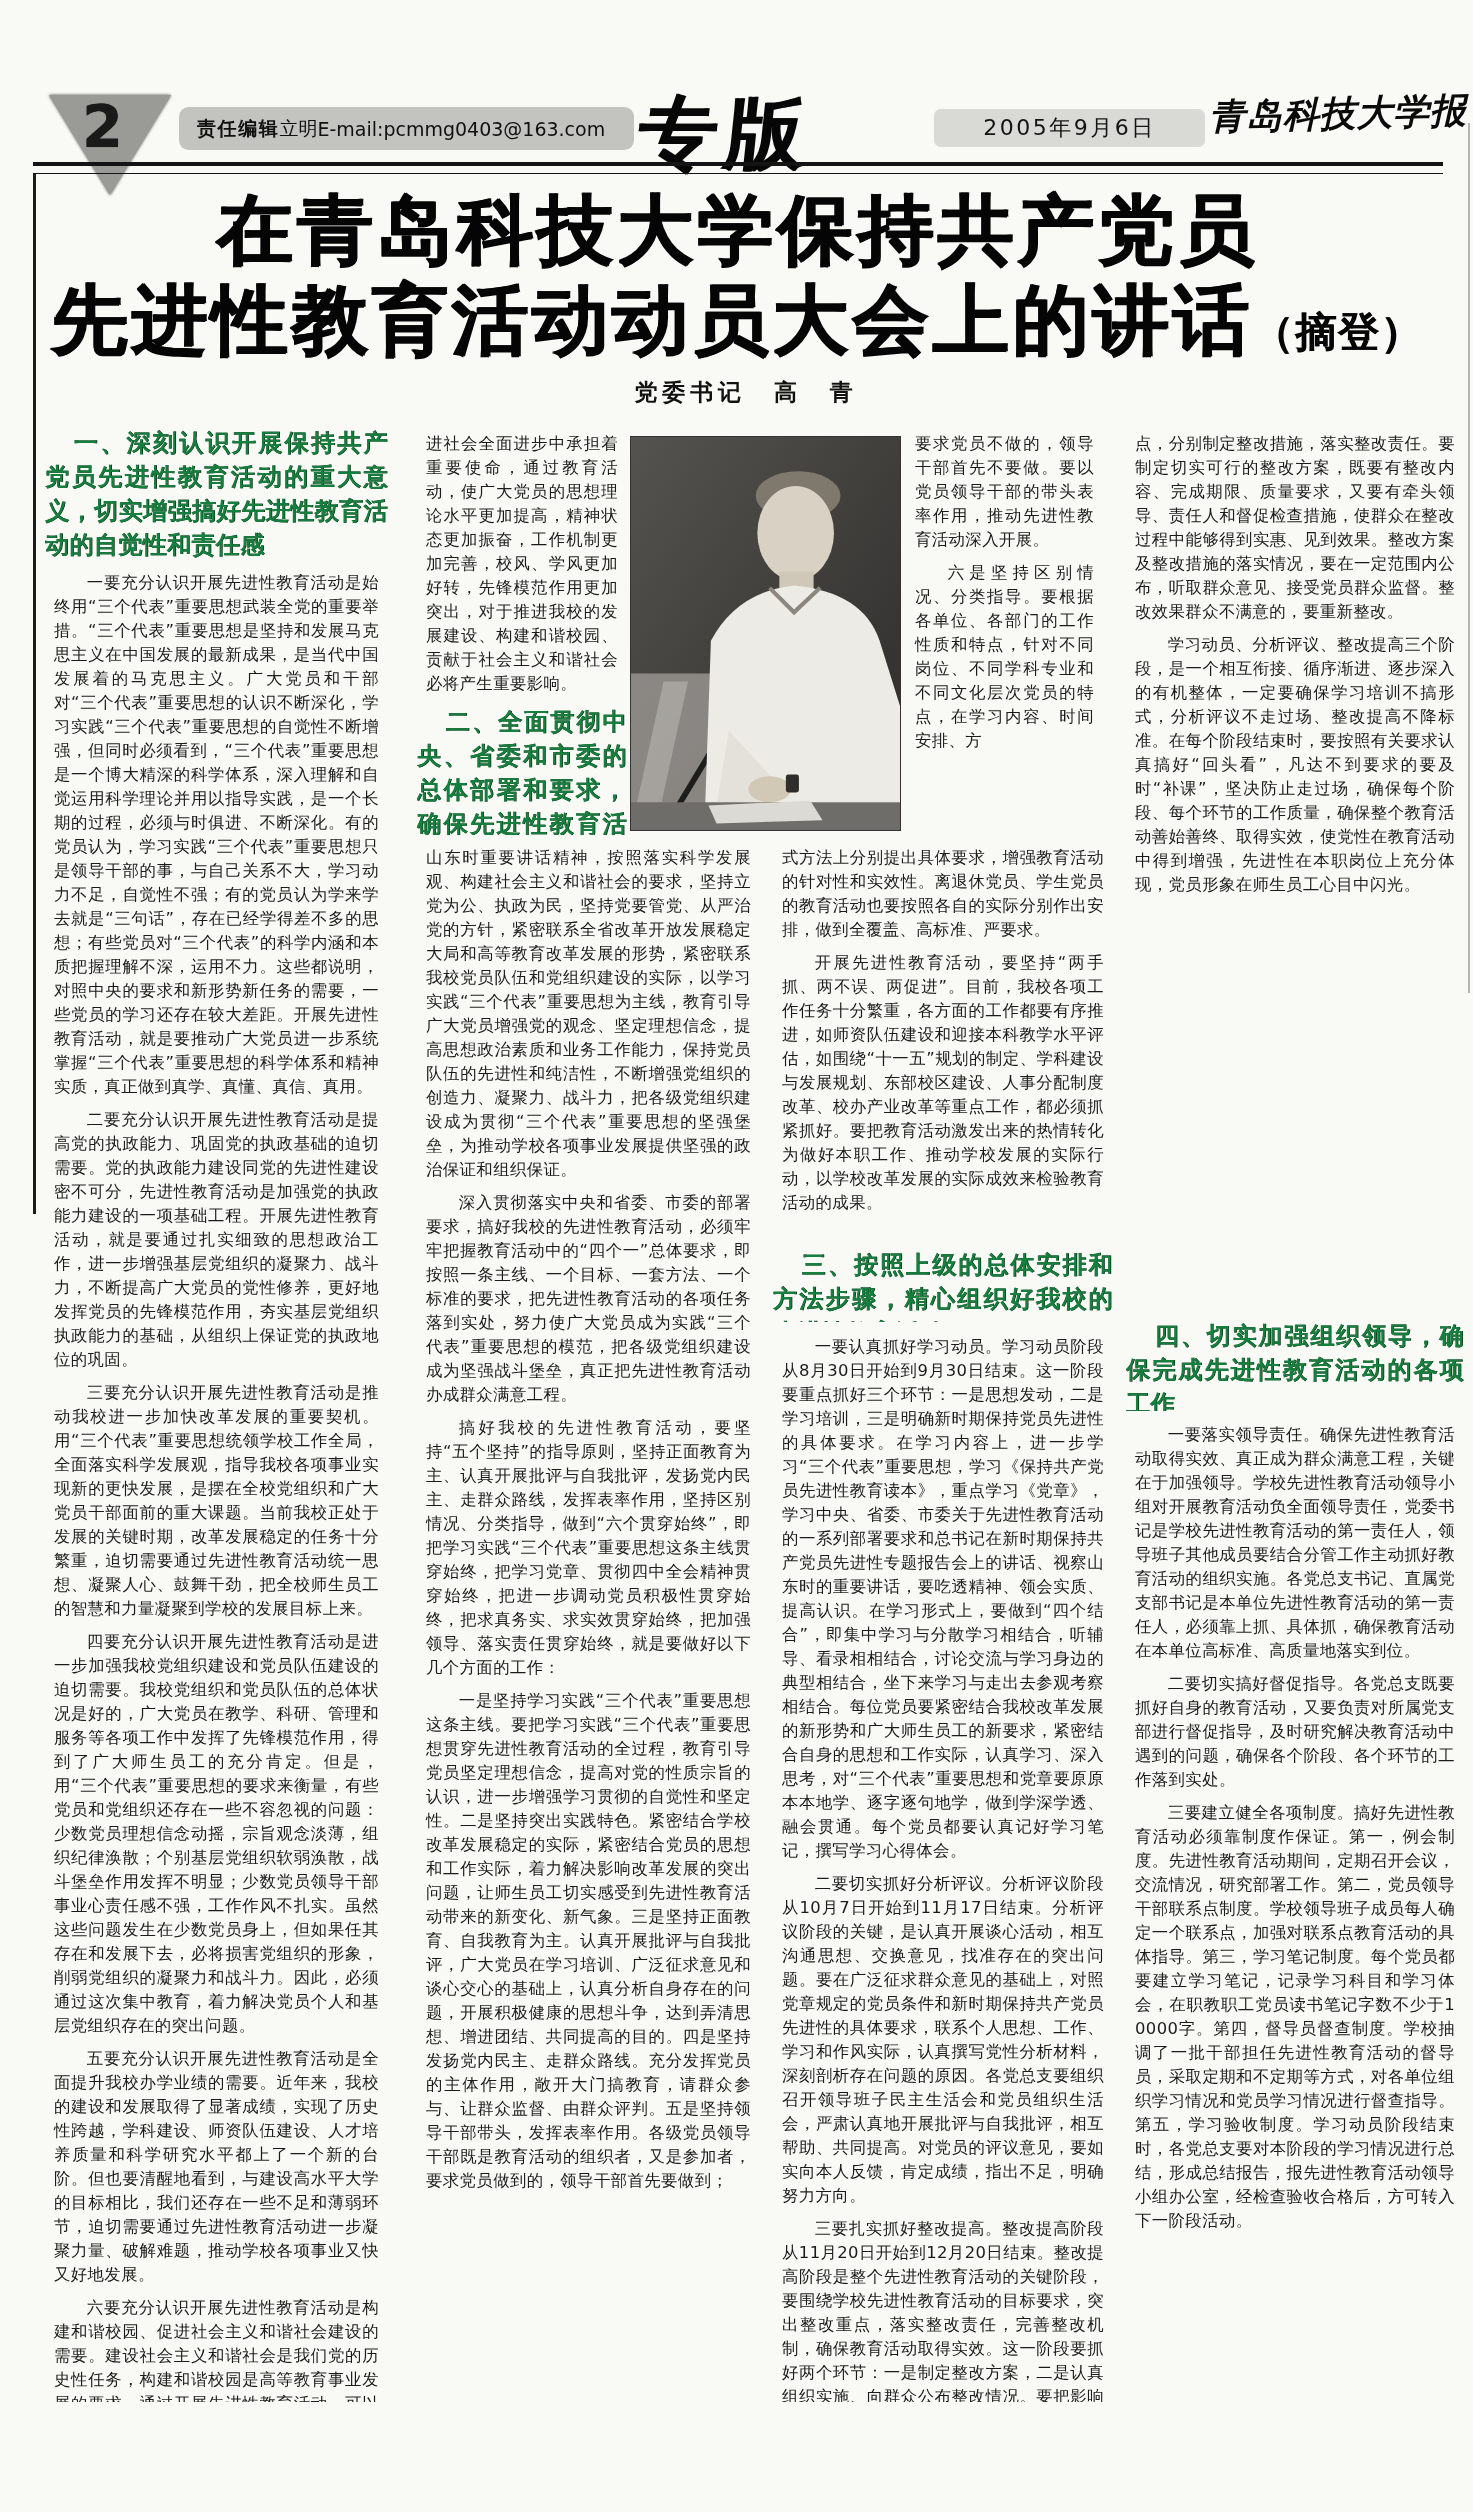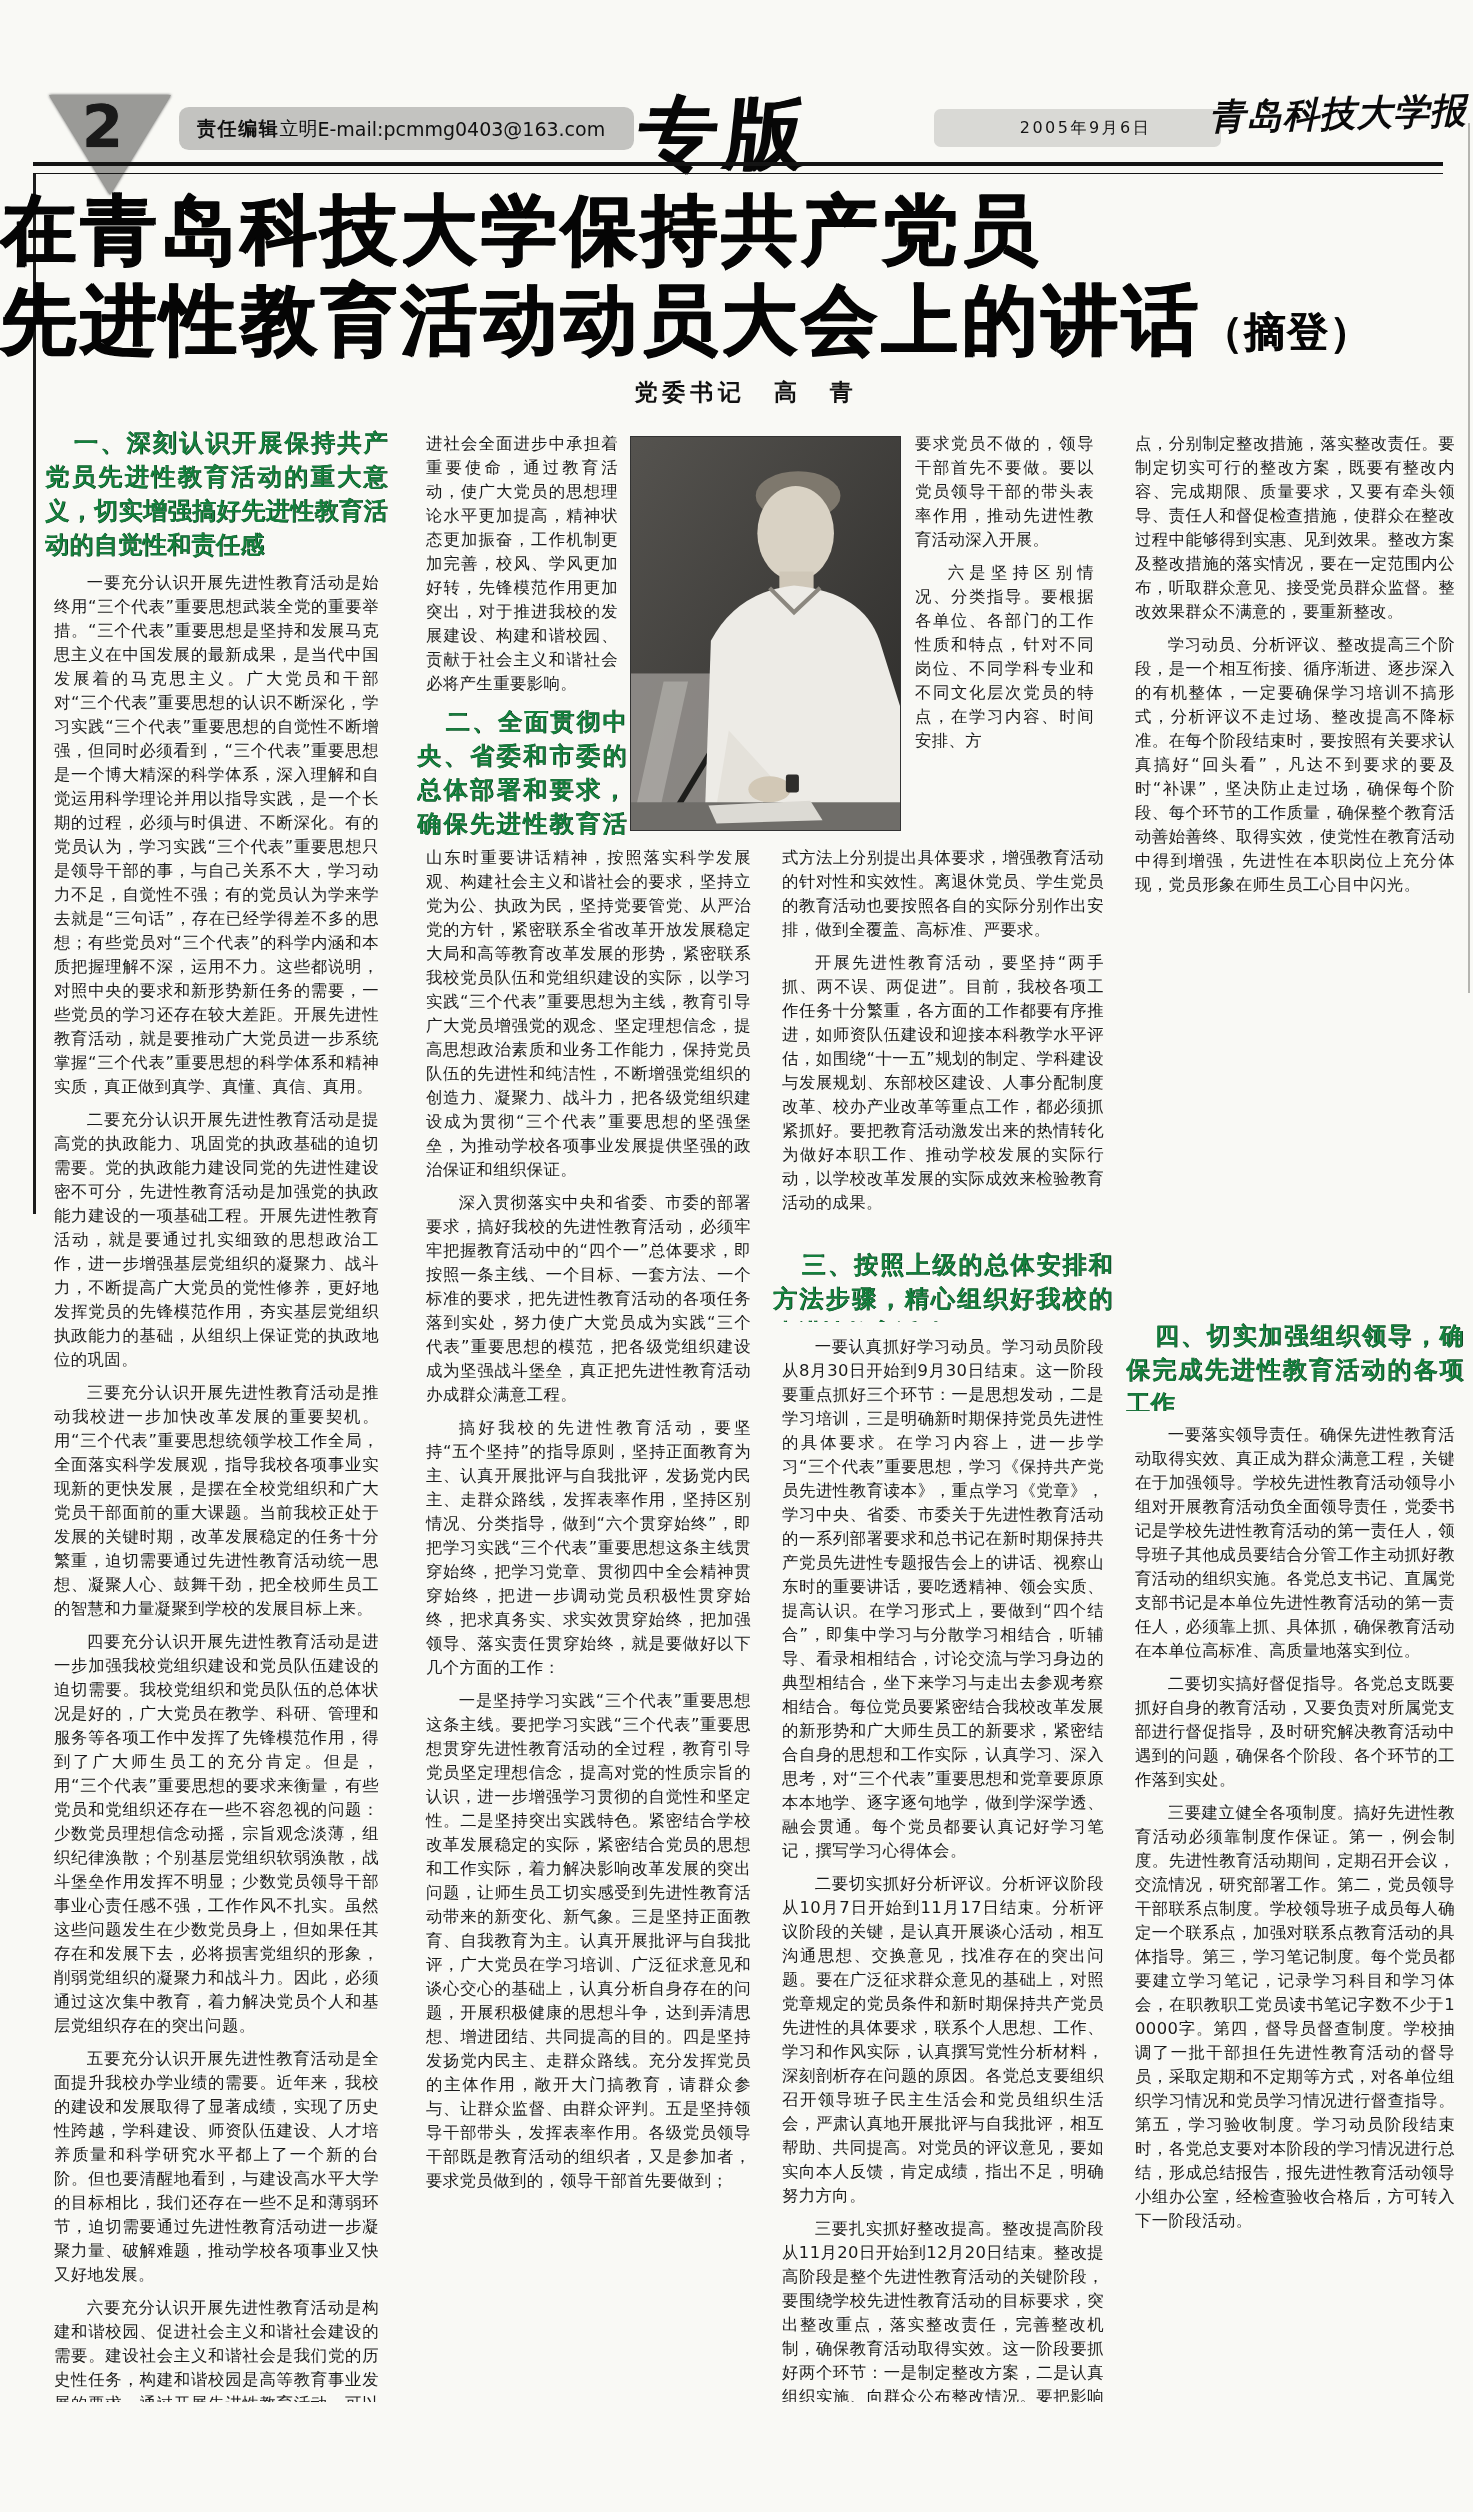--- a/index.html
+++ b/index.html
@@ -13,30 +13,30 @@
        color:#1a1a1a;text-shadow:0 0 0.8px #000;}
   .editor-bar{position:absolute;left:179px;top:107px;width:455px;height:43px;
        background:#c3c3c0;border-radius:9.8px;display:flex;align-items:center;
        padding:0 18px;box-sizing:border-box;font-size:19px;color:#101010;}
   .editor-bar .lbl{font-weight:bold;letter-spacing:1.6px;}
   .edition{position:absolute;left:638px;top:82px;font-size:79px;font-weight:bold;
        letter-spacing:8.2px;transform:skewX(-6deg);color:#070707;
        text-shadow:1.6px 0 #070707;}
   .date-bar{position:absolute;left:934px;top:109px;width:271px;height:38px;
        background:#d9d9d5;border-radius:6.6px;display:flex;align-items:center;
-       justify-content:center;font-size:16px;letter-spacing:2.5px;color:#141414;padding-left:16px;}
+       justify-content:center;font-size:22px;letter-spacing:2.5px;color:#141414;}
   .masthead{position:absolute;left:1209px;top:90px;font-size:36px;font-weight:bold;
        font-style:italic;font-family:"DejaVu Serif",serif;letter-spacing:0.8px;
        transform:rotate(-1.5deg);color:#0a0a0a;white-space:nowrap;}
   .dbl-rule{position:absolute;left:33px;top:162px;width:1410px;height:7.4px;
        border-top:4.1px solid #141414;border-bottom:1.6px solid #141414;}
   .v-rule-left{position:absolute;left:33px;top:174px;width:2.5px;height:1040px;background:#1c1c1c;}
   .v-rule-right{position:absolute;left:1468px;top:123px;width:1.6px;height:870px;background:#b5b5b0;}
   
-  .headline{position:absolute;left:0;top:185px;width:1474px;text-align:left;
+  .headline{position:absolute;left:0;top:185px;width:1474px;text-align:center;
        font-weight:bold;color:#050505;line-height:1.18;}
   .headline .l{font-size:76px;letter-spacing:4.1px;
        text-shadow:1.6px 0 #050505,0 0.8px #050505;white-space:nowrap;}
   .headline .suffix{font-size:41px;letter-spacing:1.6px;text-shadow:0.8px 0 #050505;}
   .byline{position:absolute;left:9px;top:377px;width:1474px;text-align:center;
        font-size:23px;font-weight:bold;letter-spacing:4.9px;color:#111;}
   
   .photo{position:absolute;left:630px;top:436px;width:271px;height:395px;
        border:0.8px solid #333;box-sizing:border-box;background:#3a3a38;}
   .photo svg{display:block;width:100%;height:100%;}

